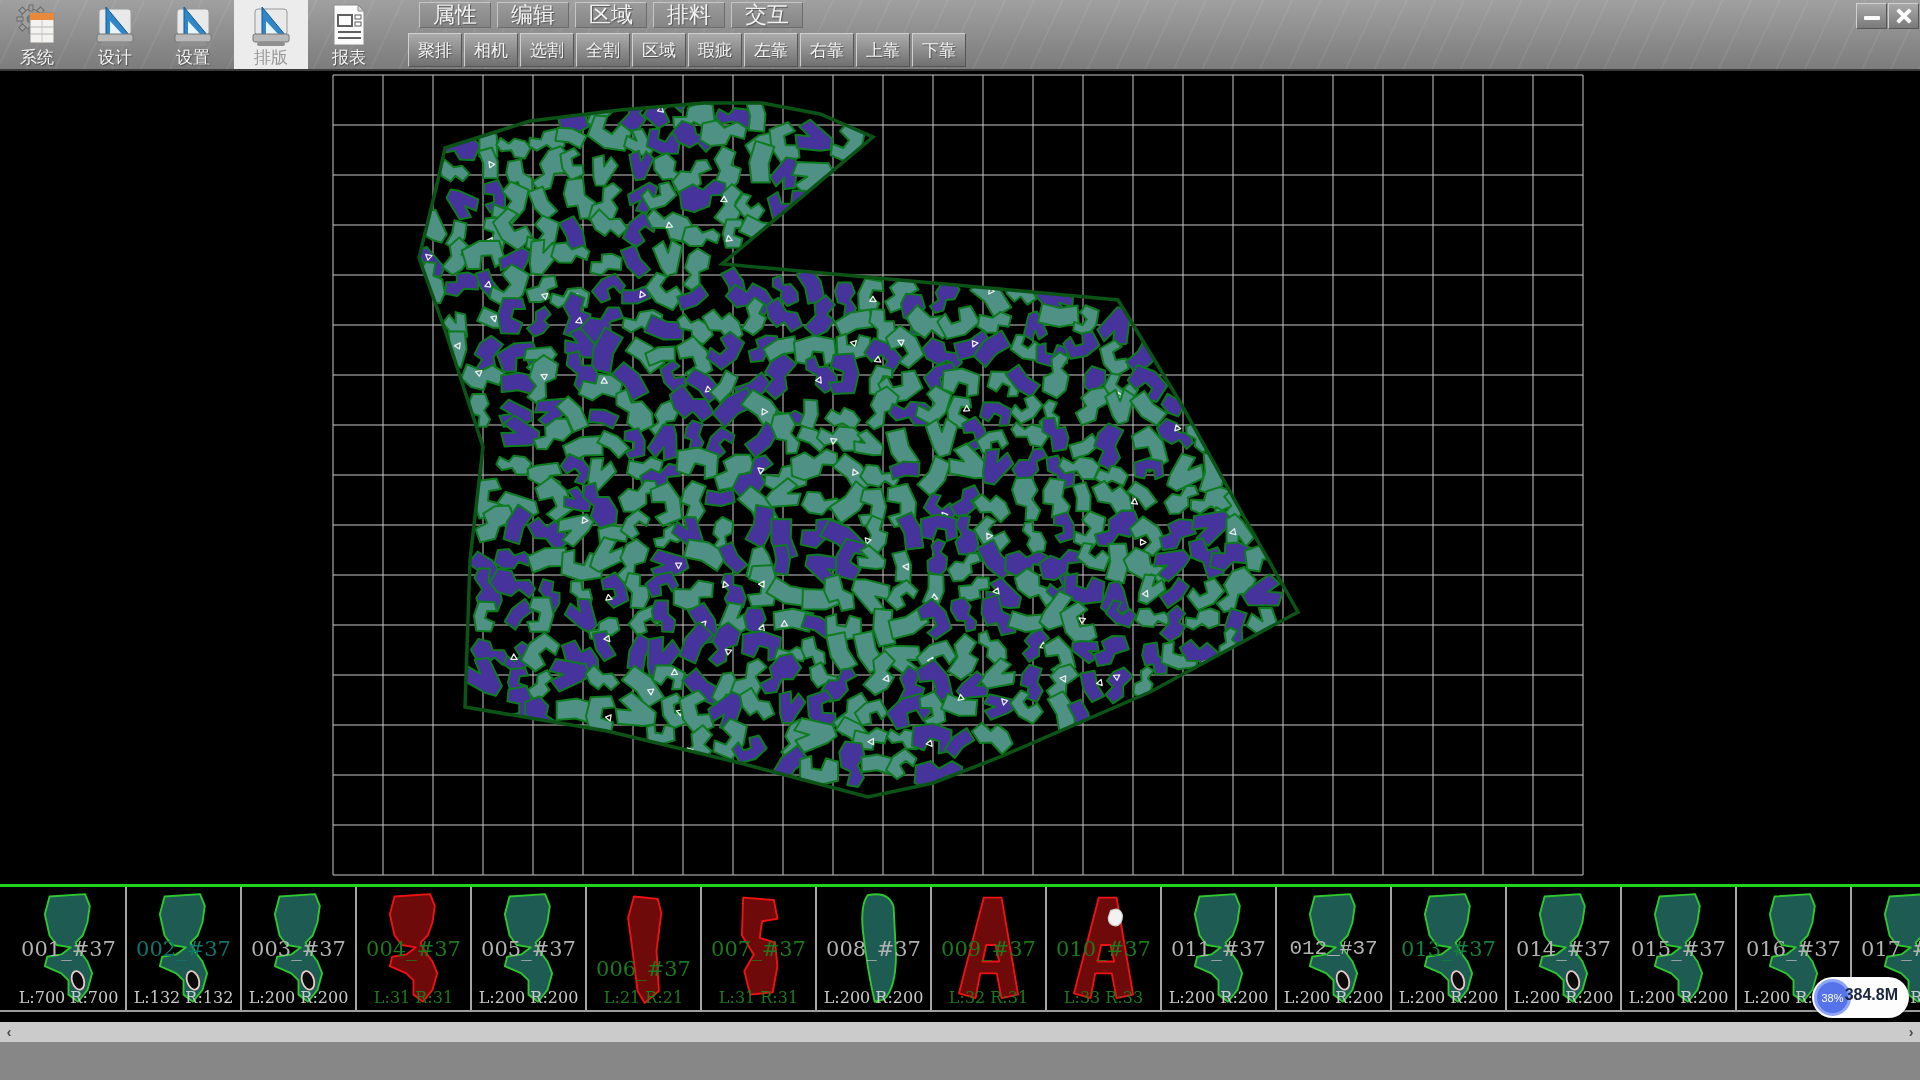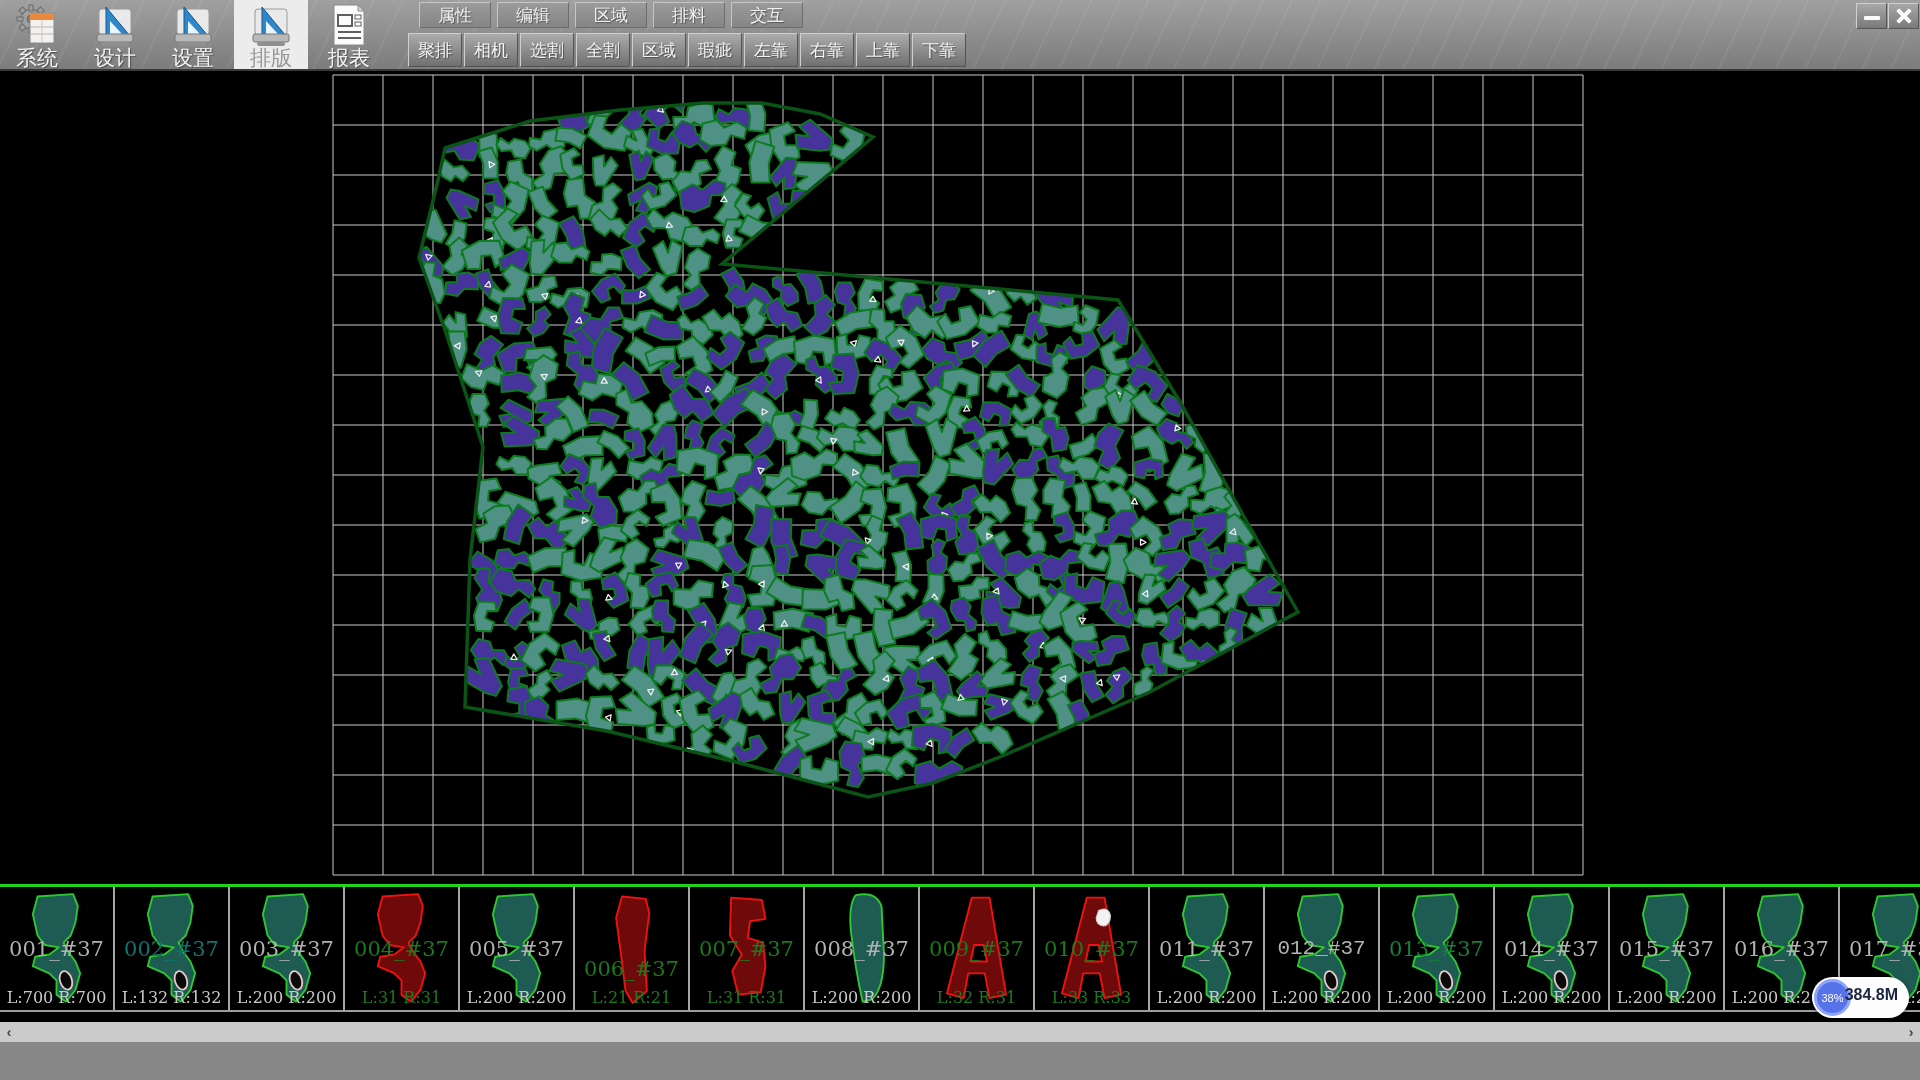--- a/index.html
+++ b/index.html
@@ -8,27 +8,27 @@
 
   
   #toolbar{position:absolute;left:0;top:0;width:1920px;height:71px;
     background:linear-gradient(#a0a0a0,#7c7c7c);
     border-bottom:2px solid #3a3a3a;box-sizing:border-box;}
   #toolbar .streaks{position:absolute;inset:0;
     background:repeating-linear-gradient(115deg,rgba(255,255,255,.06) 0 2px,rgba(0,0,0,0) 2px 26px);}
   .bigbtn{position:absolute;top:0;height:69px;width:74px;display:flex;flex-direction:column;
     align-items:center;justify-content:flex-end;padding-bottom:1px;box-sizing:border-box;cursor:default;}
   .bigbtn.active{background:#ececec;}
-  .bigbtn .biglbl{font-size:21px;line-height:20px;color:#f4f4f4;text-shadow:1px 1px 1px #4c4c4c;}
+  .bigbtn .biglbl{font-size:17px;line-height:20px;color:#f4f4f4;text-shadow:1px 1px 1px #4c4c4c;}
   .bigbtn.active .biglbl{color:#979797;text-shadow:none;}
   .bigbtn svg{display:block;margin-bottom:1px;}
 
   .menubtn{position:absolute;top:2px;height:26px;width:72px;box-sizing:border-box;
     display:flex;align-items:center;justify-content:center;
-    font-size:17px;color:#f2f2f2;text-shadow:1px 1px 1px #555;
+    font-size:22px;color:#f2f2f2;text-shadow:1px 1px 1px #555;
     background:linear-gradient(#9b9b9b,#858585);
     border:1px solid;border-color:#c6c6c6 #6c6c6c #6c6c6c #c6c6c6;}
   .toolbtn{position:absolute;top:33px;height:34px;width:54px;box-sizing:border-box;
     display:flex;align-items:center;justify-content:center;
     font-size:17px;color:#f5f5f5;text-shadow:1px 1px 1px #4c4c4c;
     background:linear-gradient(#ababab,#707070);
     border:1px solid;border-color:#cfcfcf #535353 #535353 #cfcfcf;}
 
   .winbtn{position:absolute;top:3px;width:31px;height:26px;box-sizing:border-box;
     background:linear-gradient(#a8a8a8,#7a7a7a);
@@ -36,21 +36,21 @@
   .winbtn .bar{position:absolute;left:7px;top:12px;width:16px;height:4px;background:#fafafa;border-radius:1px;}
   .winbtn .x1,.winbtn .x2{position:absolute;left:6px;top:10px;width:18px;height:4px;background:#fafafa;border-radius:1px;}
   .winbtn .x1{transform:rotate(45deg);} .winbtn .x2{transform:rotate(-45deg);}
 
   
   #canvas-wrap{position:absolute;left:0;top:71px;width:1920px;height:813px;background:#000;}
 
   
   #thumbstrip{position:absolute;left:0;top:884px;width:1920px;height:128px;background:#000;
     border-top:3px solid #21d321;border-bottom:2px solid #9d9d9d;box-sizing:border-box;
-    display:flex;overflow:hidden;}
+    display:flex;overflow:hidden;padding-left:12px;}
   .thumbcell{position:relative;flex:0 0 115px;height:100%;border-right:2px solid #a6a6a6;box-sizing:border-box;background:#000;}
   .thumbcell svg{position:absolute;left:0;top:0;}
   .tnum{position:absolute;left:0;top:50px;width:100%;text-align:center;
     font-family:"DejaVu Serif",serif;font-size:21px;letter-spacing:0;}
   .tmeta{position:absolute;left:0;bottom:3px;width:100%;text-align:center;
     font-family:"DejaVu Serif",serif;font-size:16px;}
 
   
   #hscroll{position:absolute;left:0;top:1022px;width:1920px;height:20px;background:#cbcbcb;}
   #hscroll .arr{position:absolute;top:0;width:18px;height:20px;line-height:20px;text-align:center;

